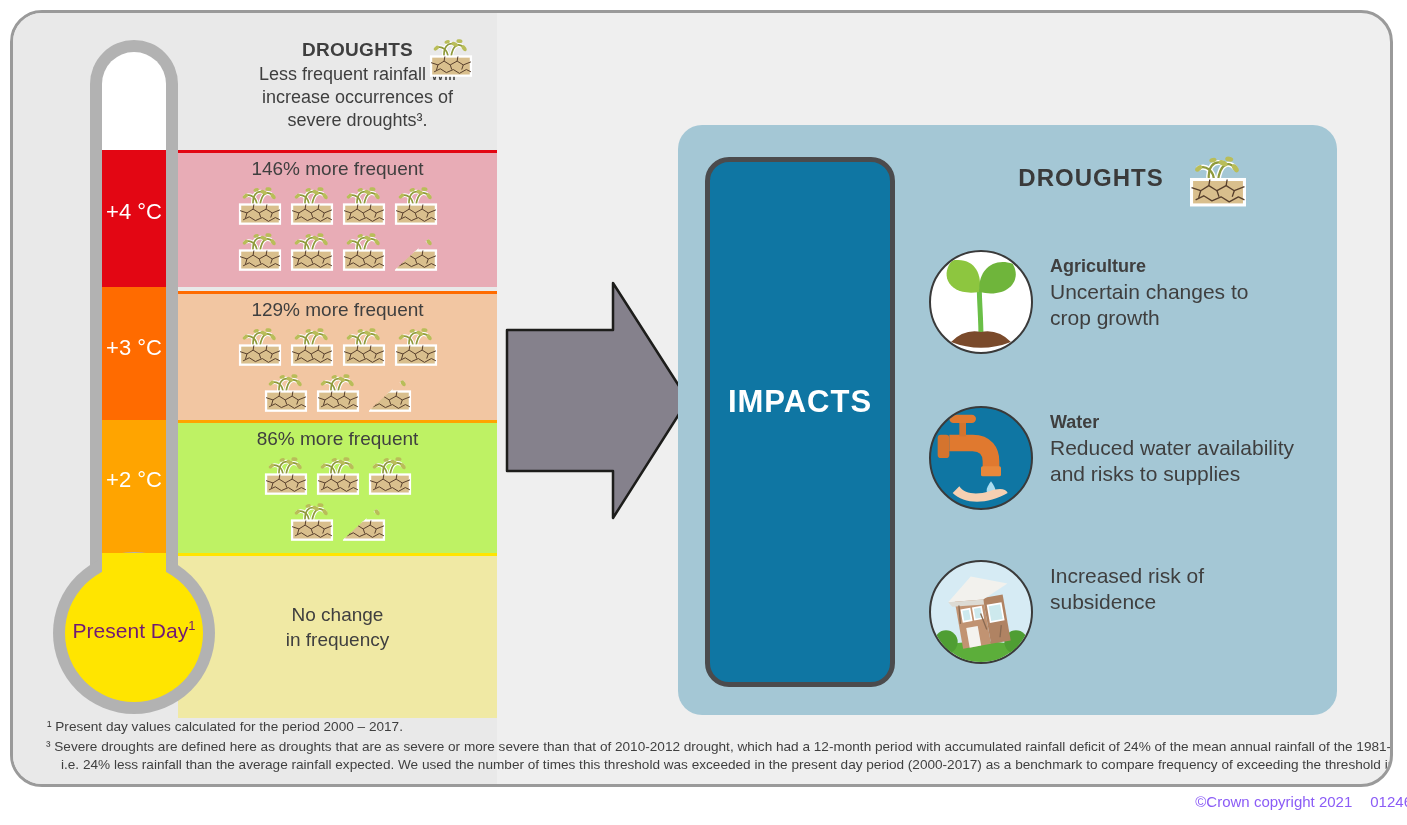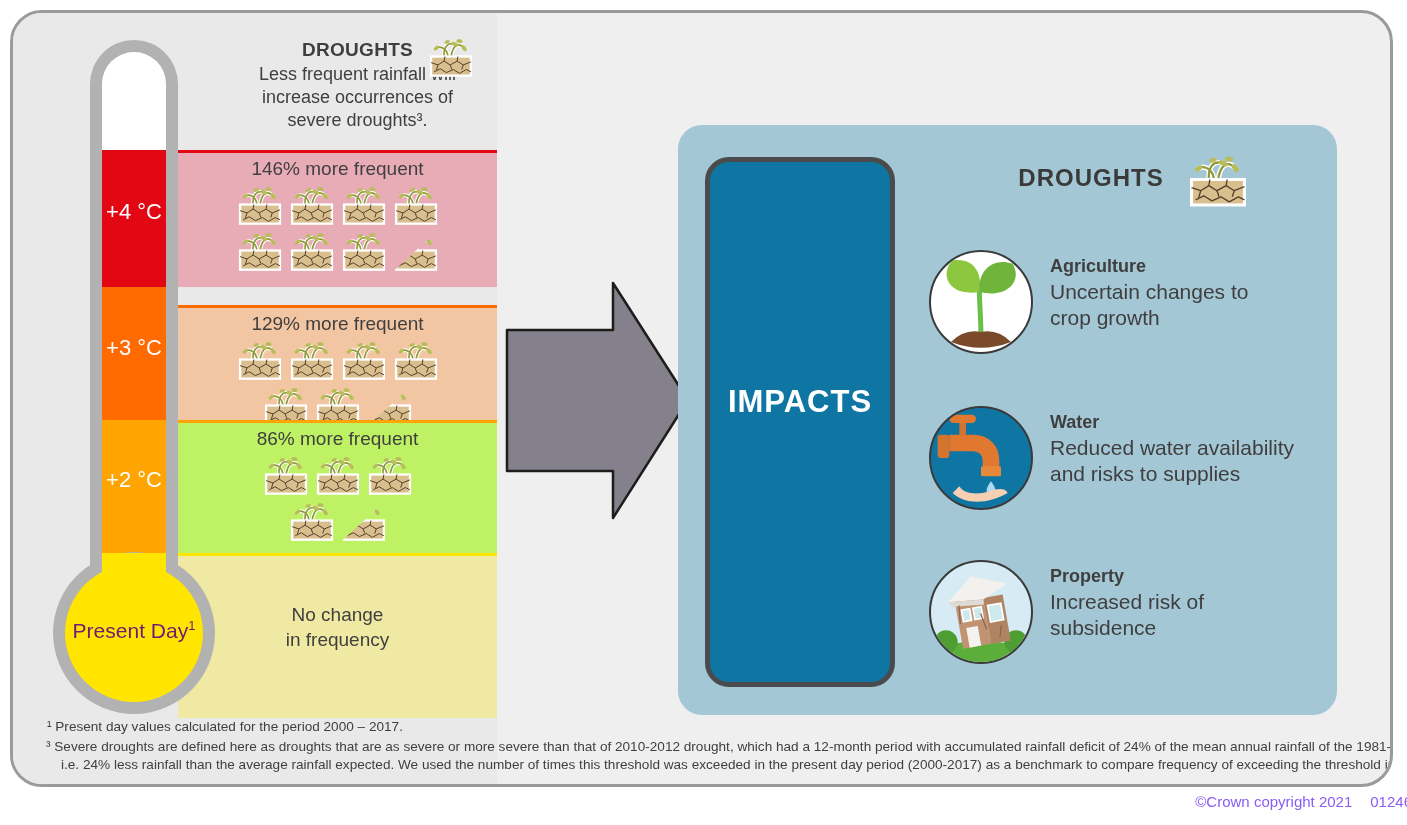--- a/index.html
+++ b/index.html
@@ -192,21 +192,21 @@
               </svg>
             </div>
             <div class="dicon partial">
               <svg viewBox="0 0 60 56">
                 <use href="#drought-symbol"></use>
               </svg>
             </div>
           </div>
       </div>
     </div>
-    <div class="band" style="top: 292px; height: 170px; background: rgb(242, 198, 162); border-top-color: rgb(255, 107, 0);">
+    <div class="band" style="top: 278px; height: 170px; background: rgb(242, 198, 162); border-top-color: rgb(255, 107, 0);">
       <div class="band-label">129% more frequent</div>
       <div class="picto">
         <div class="picto-row picto-row1">
             <div class="dicon">
               <svg viewBox="0 0 60 56">
                 <use href="#drought-symbol"></use>
               </svg>
             </div>
             <div class="dicon">
               <svg viewBox="0 0 60 56">
@@ -333,21 +333,20 @@
       <div class="impact-desc pre">Reduced water availability
 and risks to supplies</div>
     </div>
 
     <div class="impact-circle" style="top:547px;background:#d6ebf4;">
       <svg viewBox="0 0 60 60">
           <use href="#house-symbol"></use>
         </svg>
     </div>
     <div class="impact-text" style="top:550px;">
-      <div class="impact-title">Property</div>
       <div class="impact-desc pre">Increased risk of
 subsidence</div>
     </div>
   </div>
 
   <div class="copyright">
     <span>©Crown copyright 2021</span><span class="num">01246</span>
   </div>
 </div>
 

